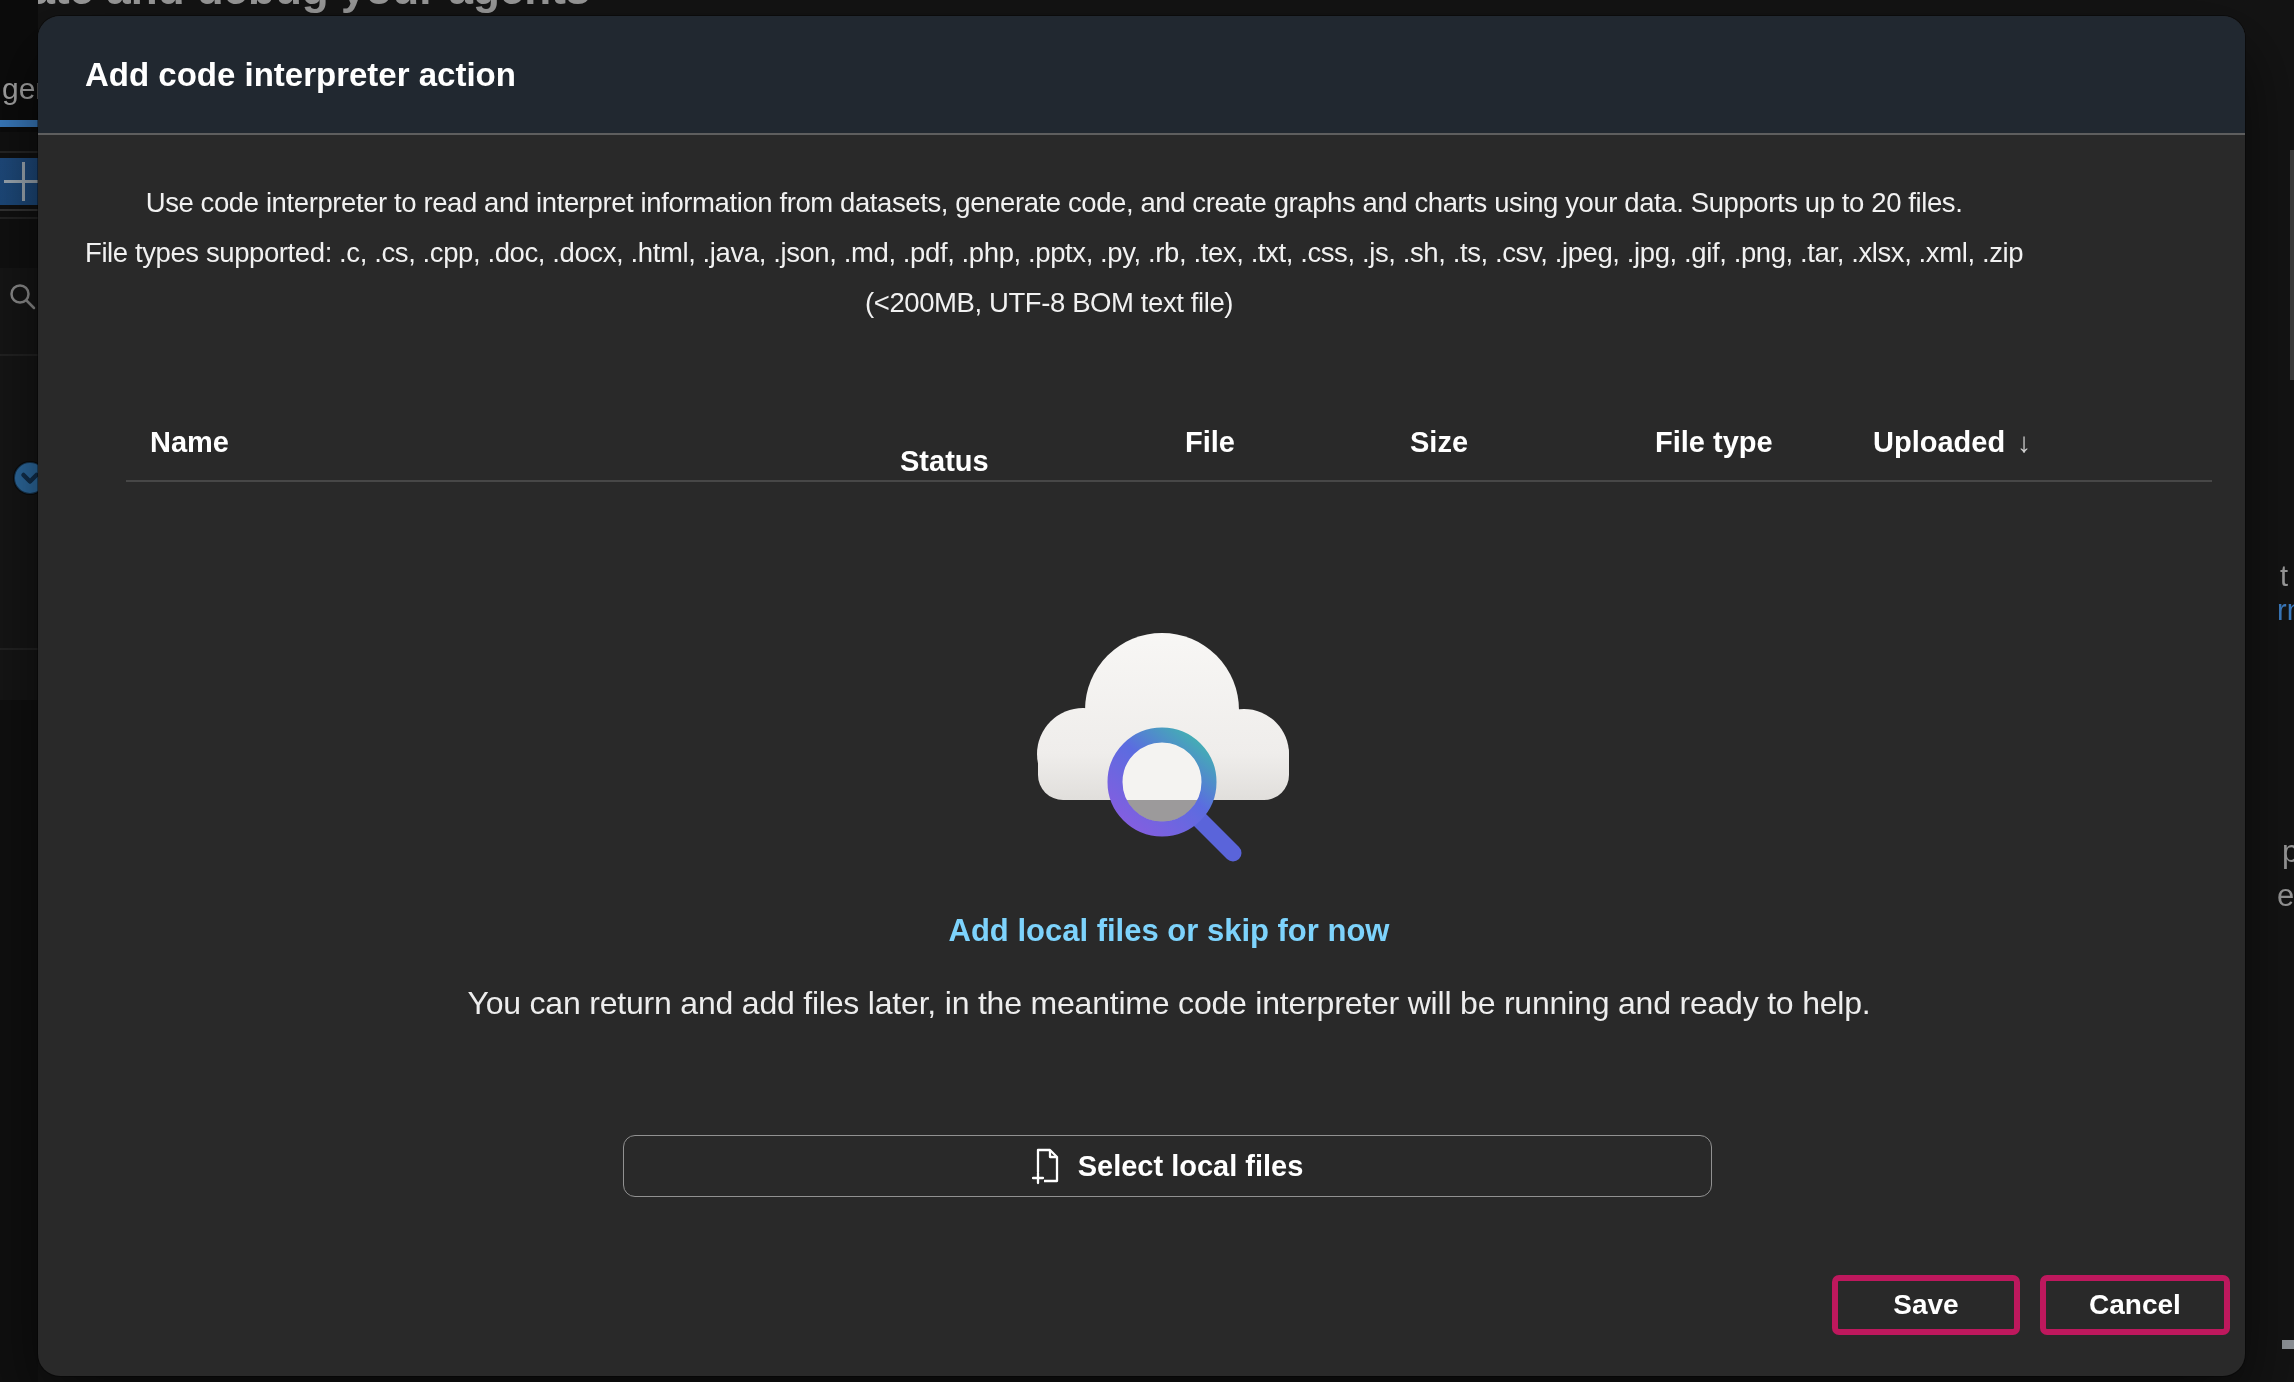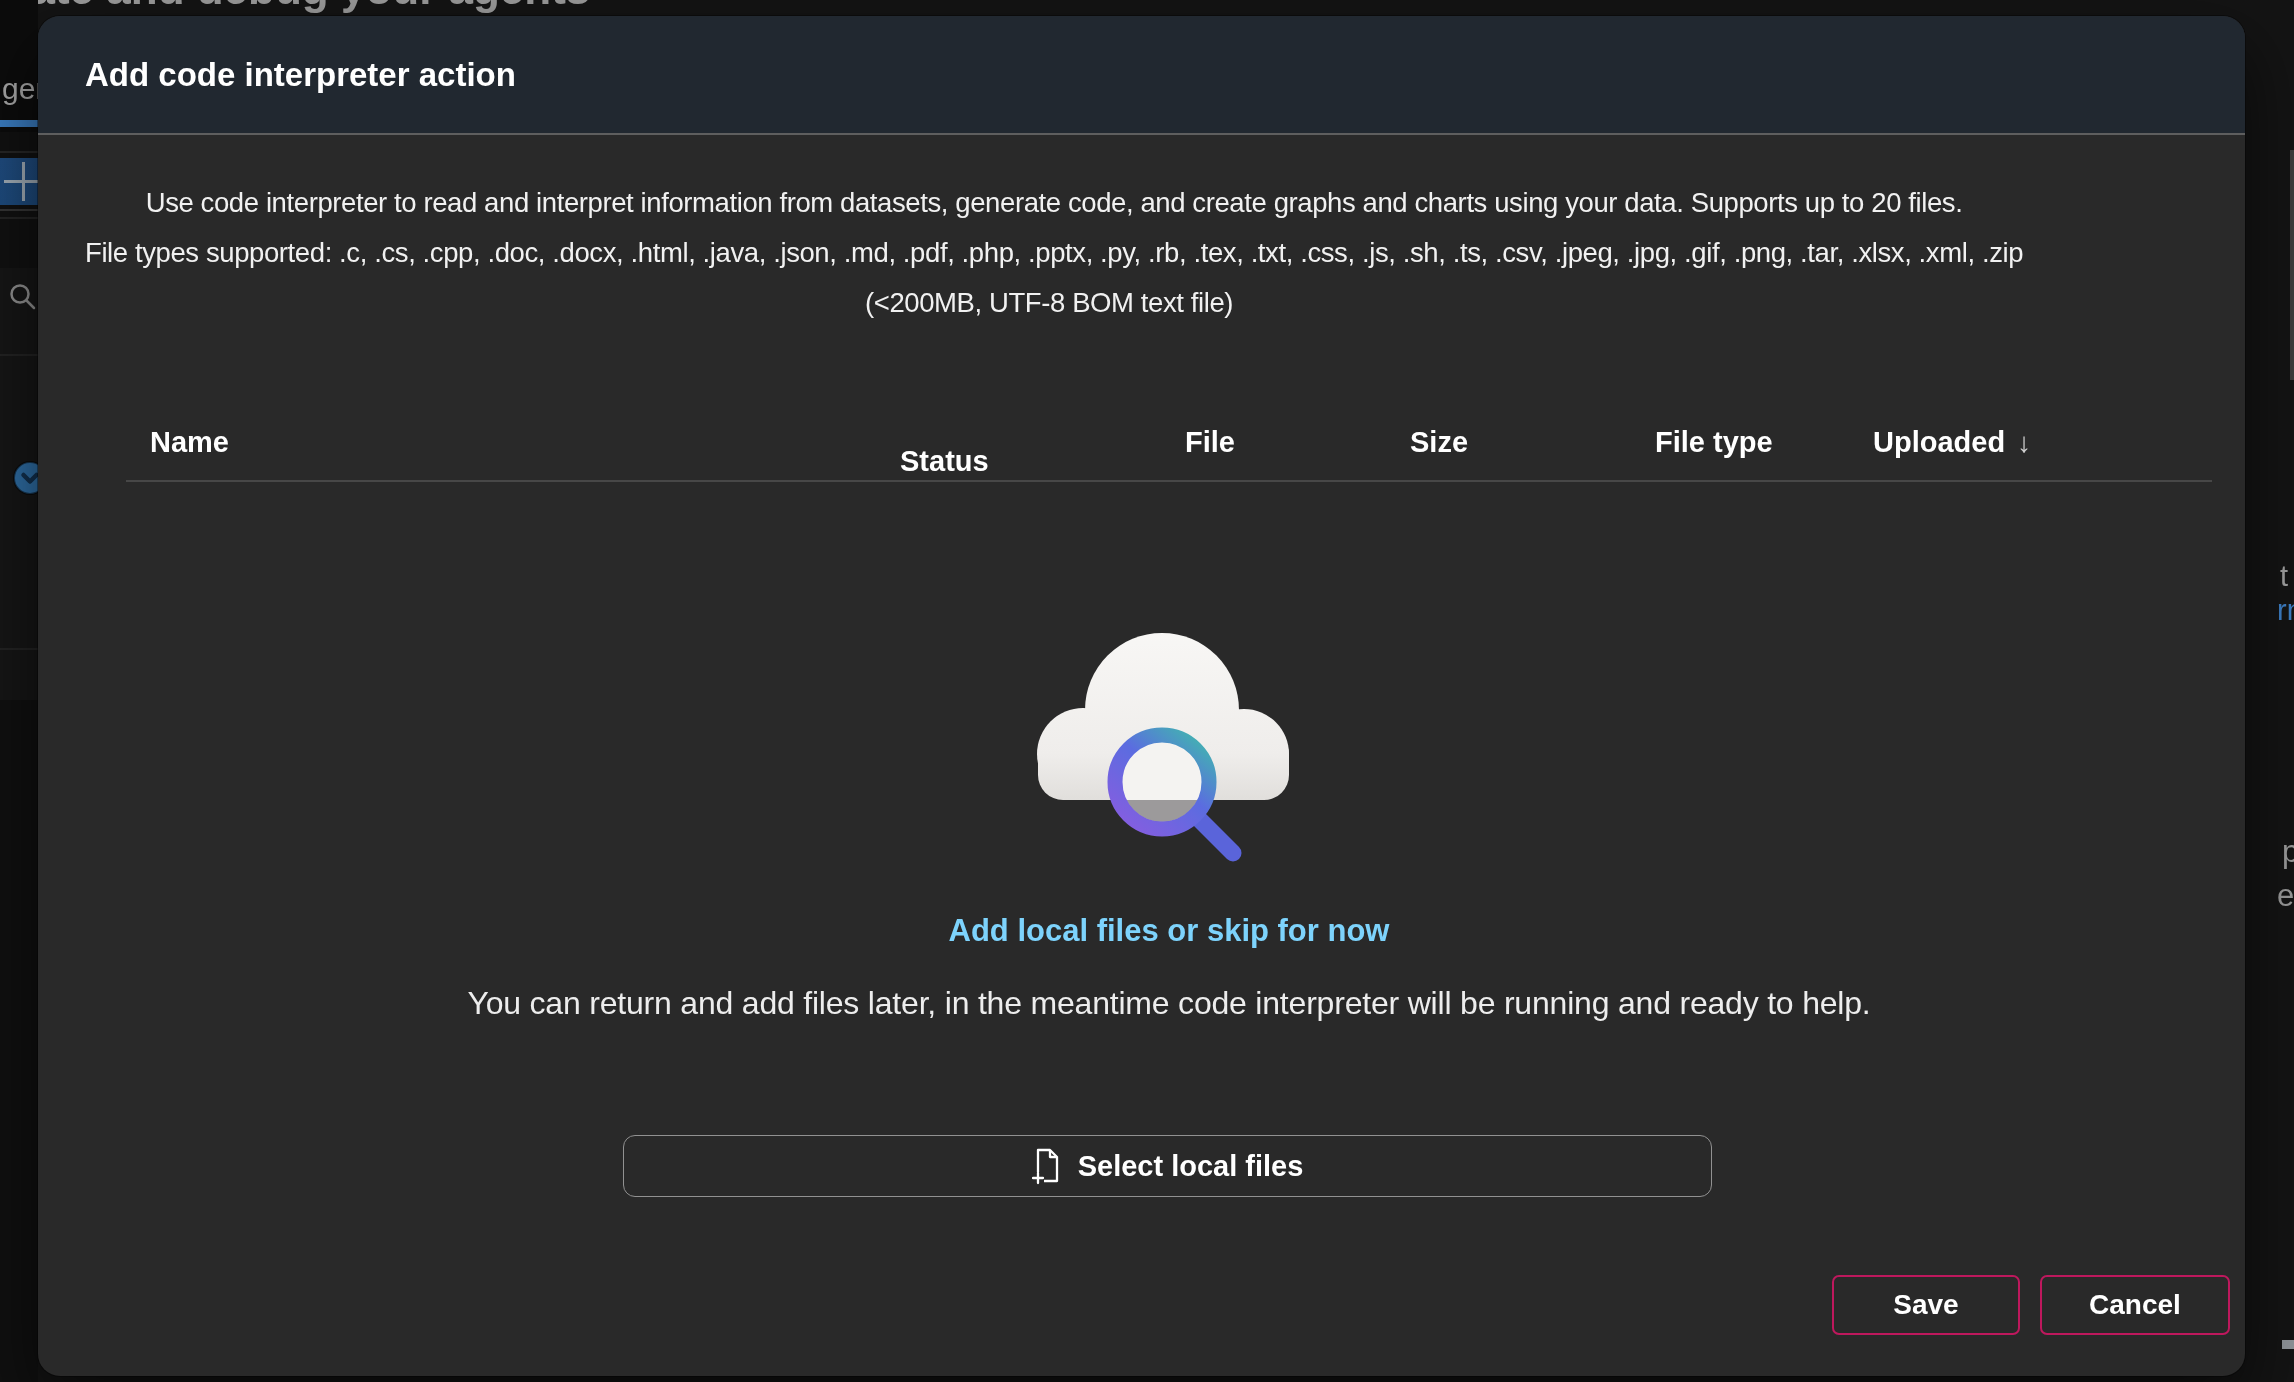--- a/index.html
+++ b/index.html
@@ -78,21 +78,21 @@
 
   .select-btn{
     position:absolute; left:585px; top:1119px; width:1089px; height:62px;
     background:transparent; border:1px solid #919191; border-radius:12px;
     display:flex; align-items:center; justify-content:center; gap:16px;
     color:#ffffff; font-size:29px; font-weight:600; font-family:inherit; cursor:pointer;
   }
 
   .footer-btn{
     position:absolute; top:1259px; height:60px; background:transparent;
-    border:2px solid #be185d; border-radius:7px; color:#ffffff;
+    border:6px solid #be185d; border-radius:7px; color:#ffffff;
     font-size:28px; font-weight:bold; font-family:inherit; cursor:pointer;
   }
   .save-btn{ left:1794px; width:188px; }
   .cancel-btn{ left:2002px; width:190px; }
 </style>
 </head>
 <body>
 
 <div class="screen">
 

